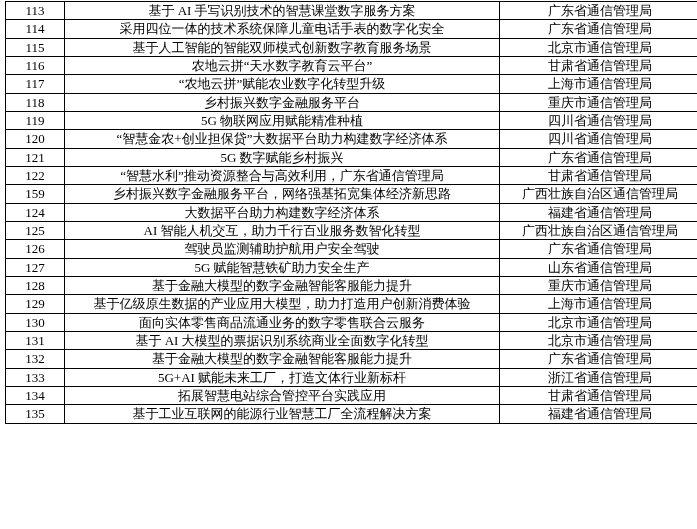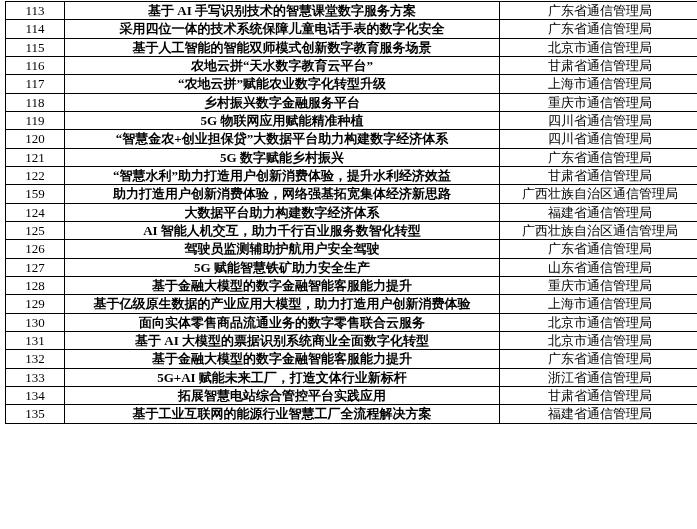--- a/index.html
+++ b/index.html
@@ -37,21 +37,20 @@
     font-family: "Liberation Serif", serif;
   }
   td.num {
     width: 54px;
     font-size: 13.5px;
   }
   td.title {
     width: 430px;
     padding-left: 4px;
     padding-right: 4px;
-    font-weight: bold;
   }
   td.org {
     width: 196px;
     font-size: 13px;
   }
 </style>
 </head>
 <body>
 
 <div class="page">
@@ -97,26 +96,26 @@
           <td class="title">“智慧金农+创业担保贷”大数据平台助力构建数字经济体系</td>
           <td class="org">四川省通信管理局</td>
         </tr>
         <tr>
           <td class="num">121</td>
           <td class="title">5G 数字赋能乡村振兴</td>
           <td class="org">广东省通信管理局</td>
         </tr>
         <tr>
           <td class="num">122</td>
-          <td class="title">“智慧水利”助力打造用户创新消费体验，提升水利经济效益</td>
+          <td class="title">“智慧水利”推动资源整合与高效利用，广东省通信管理局</td>
           <td class="org">甘肃省通信管理局</td>
         </tr>
         <tr>
           <td class="num">159</td>
-          <td class="title">助力打造用户创新消费体验，网络强基拓宽集体经济新思路</td>
+          <td class="title">乡村振兴数字金融服务平台，网络强基拓宽集体经济新思路</td>
           <td class="org">广西壮族自治区通信管理局</td>
         </tr>
         <tr>
           <td class="num">124</td>
           <td class="title">大数据平台助力构建数字经济体系</td>
           <td class="org">福建省通信管理局</td>
         </tr>
         <tr>
           <td class="num">125</td>
           <td class="title">AI 智能人机交互，助力千行百业服务数智化转型</td>

